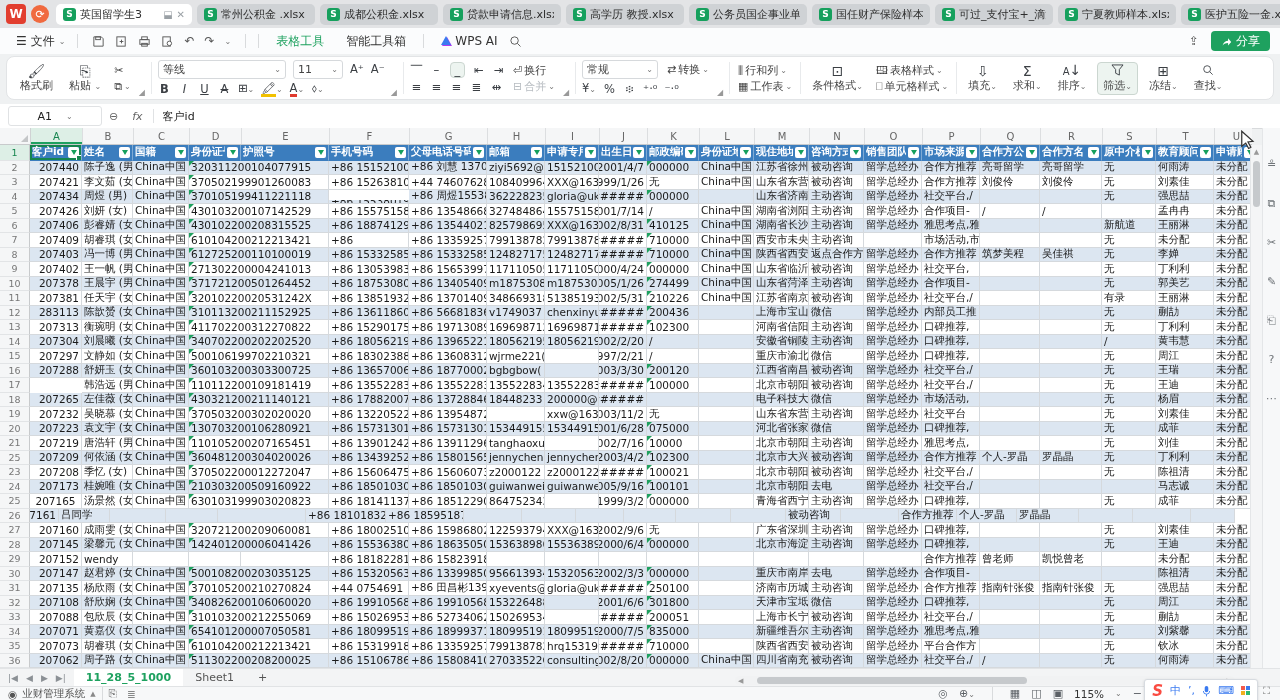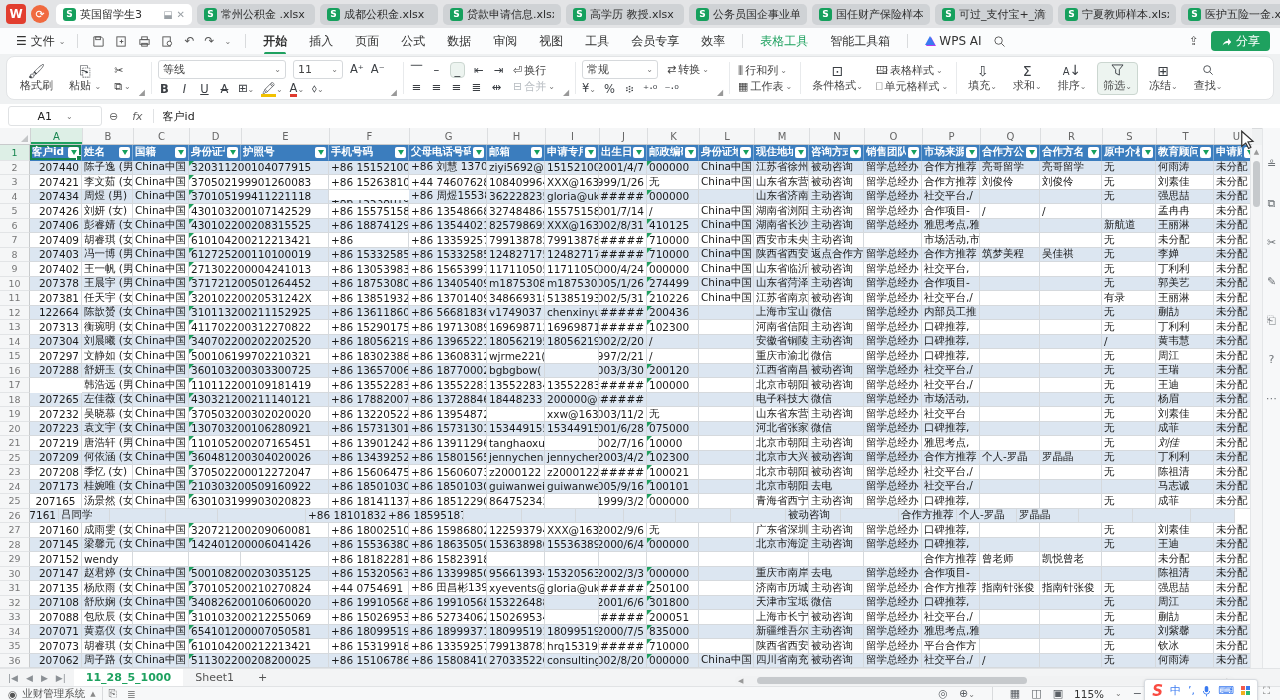--- a/index.html
+++ b/index.html
@@ -217,32 +217,20 @@
       </svg>
     <svg width="13" height="13" viewBox="0 0 14 14">
         <rect x="2" y="2" width="8" height="10" fill="none" stroke="#555"></rect>
         <circle cx="9" cy="9" r="2.4" fill="#fff" stroke="#555"></circle>
       </svg>
     <span>↶</span>
     <span>↷</span>
     <span class="caret">⌄</span>
   </div>
   <div class="vsep"></div>
-  <div class="menus">
-      <div class="menuitem active">开始</div>
-      <div class="menuitem">插入</div>
-      <div class="menuitem">页面</div>
-      <div class="menuitem">公式</div>
-      <div class="menuitem">数据</div>
-      <div class="menuitem">审阅</div>
-      <div class="menuitem">视图</div>
-      <div class="menuitem">工具</div>
-      <div class="menuitem">会员专享</div>
-      <div class="menuitem">效率</div>
-    </div>
   <div class="vsep"></div>
   <div class="menuitem green">表格工具</div>
   <div class="menuitem">智能工具箱</div>
   <div class="vsep"></div>
   <div class="menuitem"><span class="aitri"></span><span>WPS AI</span></div>
   <svg width="13" height="13" viewBox="0 0 14 14">
       <circle cx="6" cy="6" r="4" fill="none" stroke="#555"></circle>
       <path d="M9 9l3.4 3.4" stroke="#555"></path>
     </svg>
   <div class="mright">
@@ -1200,21 +1188,21 @@
         <div class="cell" style="width: 58px;">
           <span>王丽淋</span>
         </div>
         <div class="cell" style="width: 44px;">
           <span>未分配</span>
         </div>
       </div>
       <div class="grow band">
         <div class="rnum">12</div>
         <div class="cell num" style="width: 52px;">
-          <span>122664</span>
+          <span>283113</span>
         </div>
         <div class="cell" style="width: 51px;">
           <span>陈歆赟 (女</span>
         </div>
         <div class="cell" style="width: 56px;">
           <span>China中国</span>
         </div>
         <div class="cell spill tri" style="width: 52px;">
           <span>310113200211152925</span>
         </div>
@@ -1850,21 +1838,21 @@
         </div>
         <div class="cell" style="width: 60px;">
           <span></span>
         </div>
         <div class="cell" style="width: 62px;">
           <span></span>
         </div>
         <div class="cell" style="width: 54px;">
           <span>无</span>
         </div>
-        <div class="cell" style="width: 58px; font-style: italic;">
+        <div class="cell" style="width: 58px;">
           <span>刘佳</span>
         </div>
         <div class="cell" style="width: 44px;">
           <span>未分配</span>
         </div>
       </div>
       <div class="grow band">
         <div class="rnum">25</div>
         <div class="cell num" style="width: 52px;">
           <span>207209</span>

